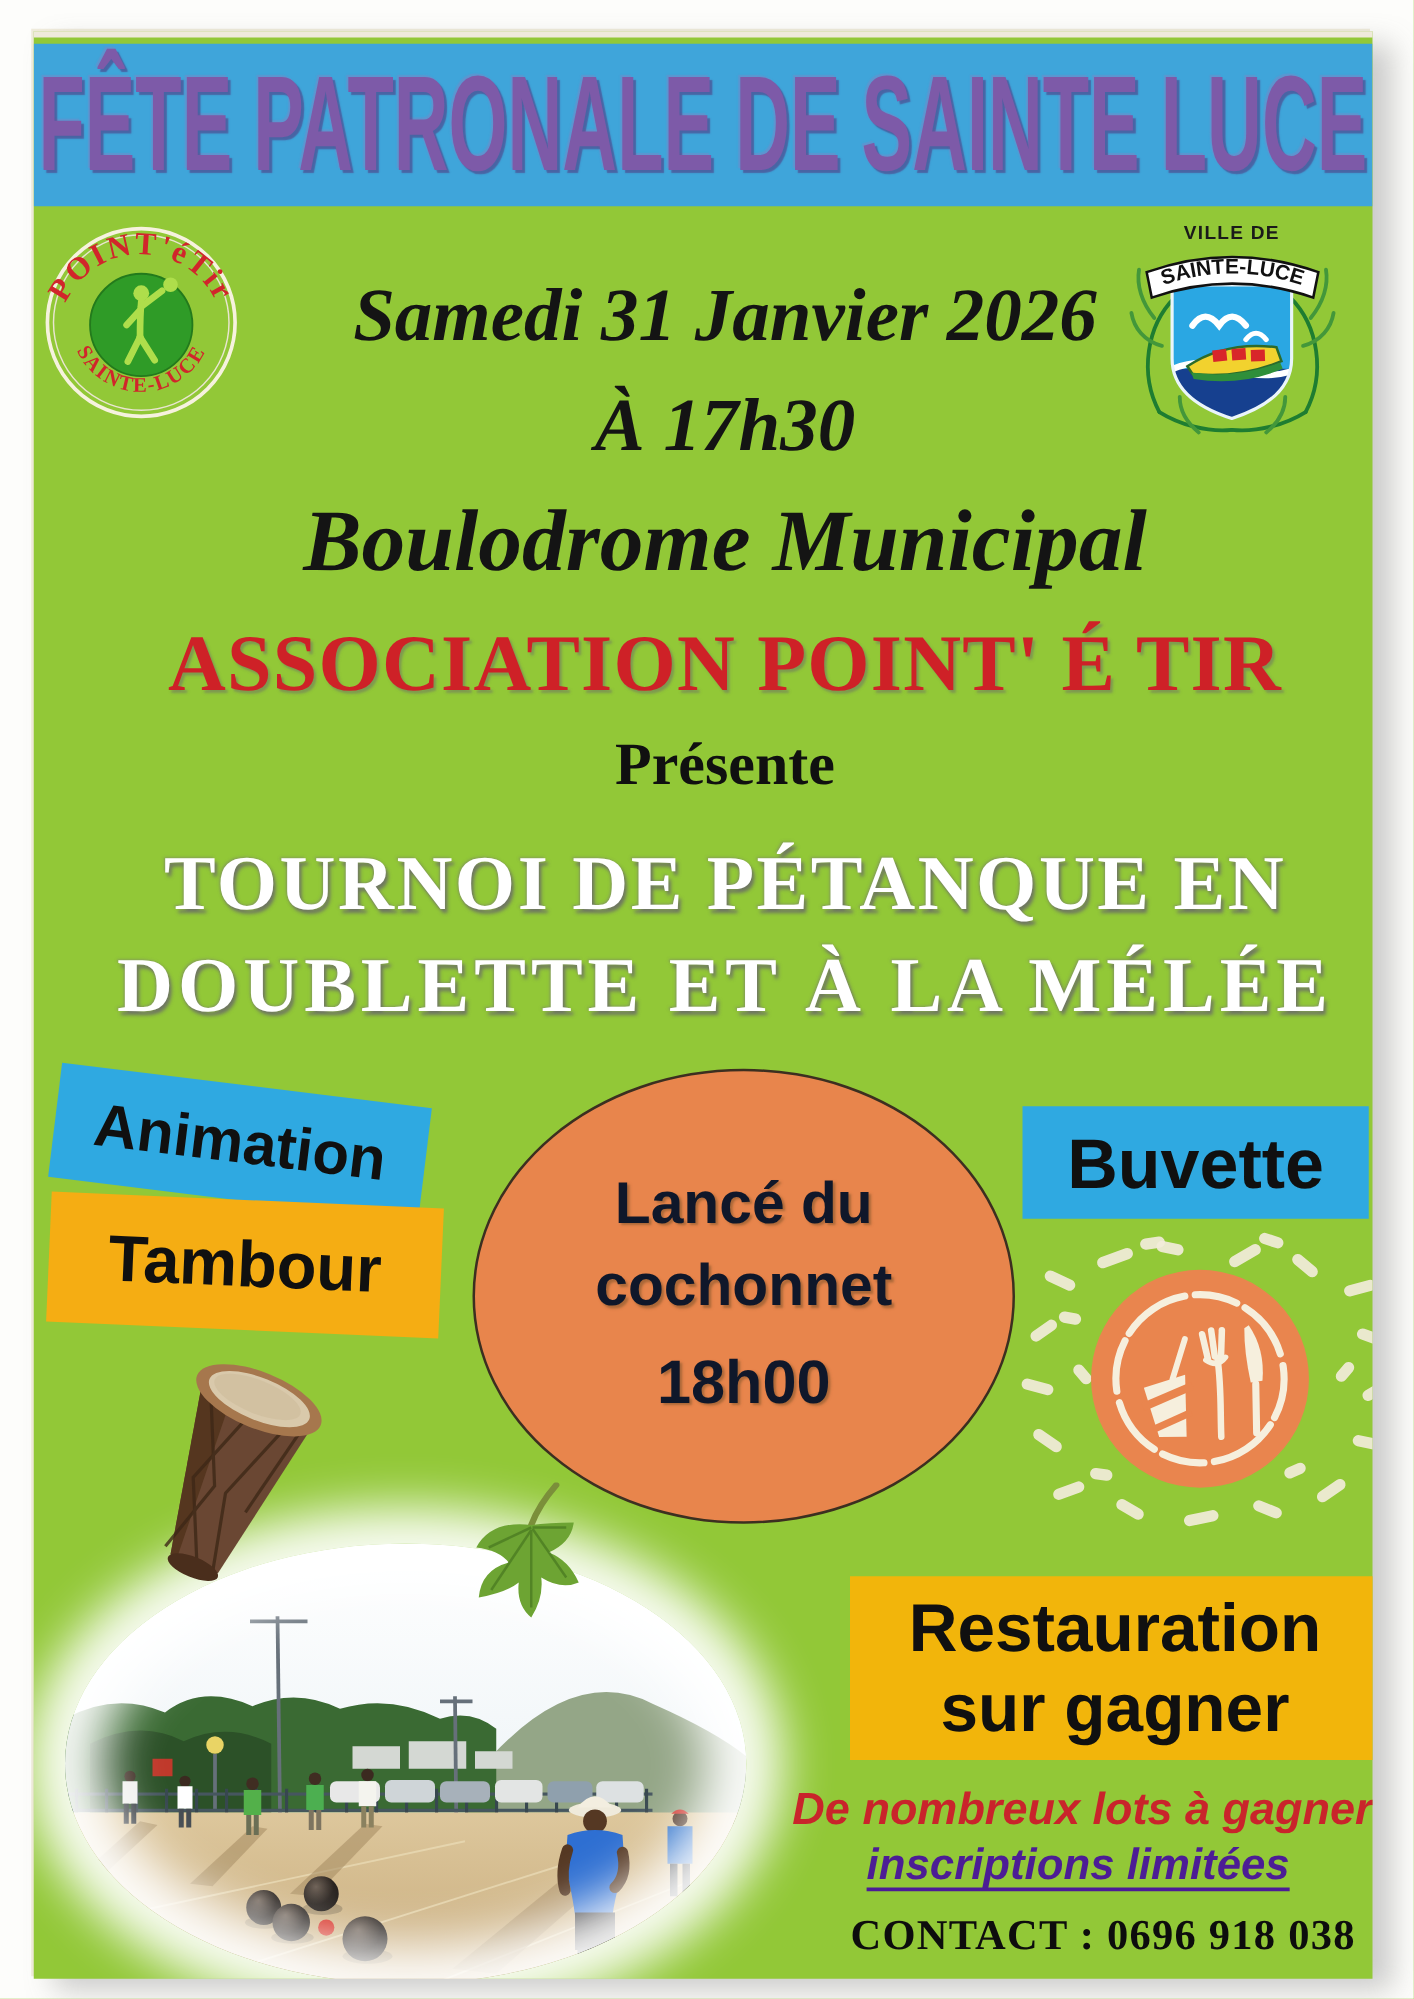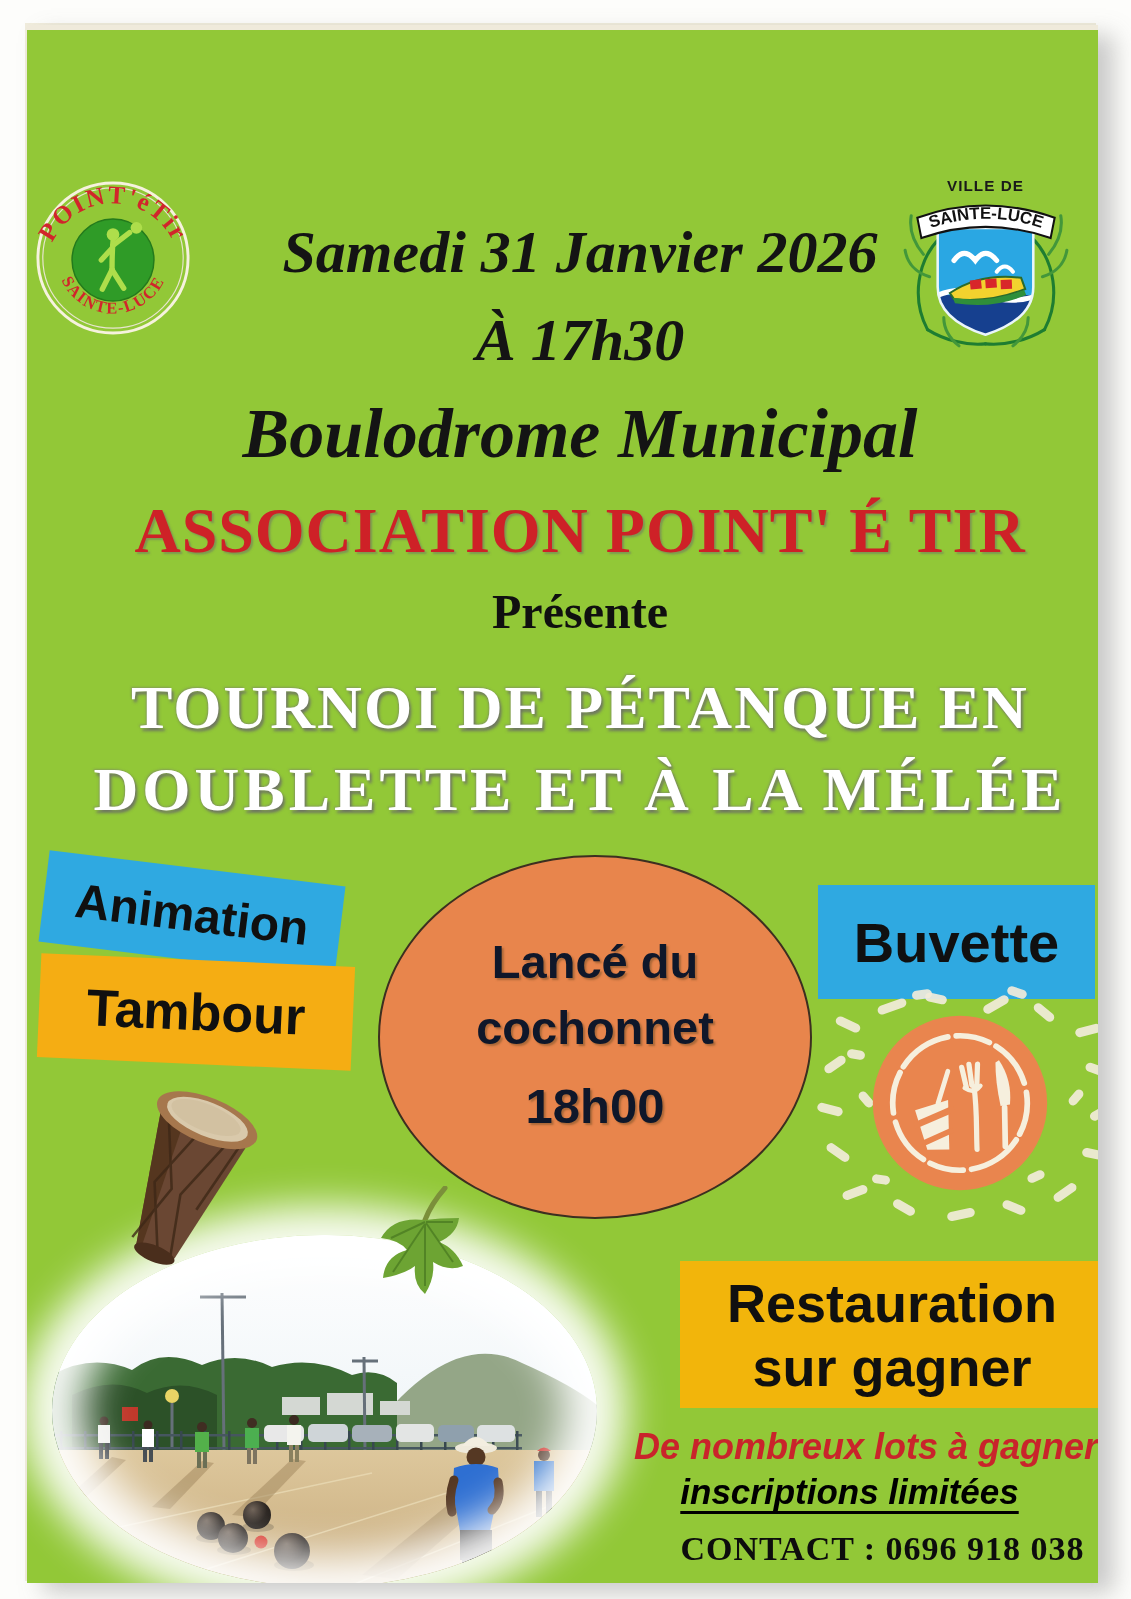--- a/index.html
+++ b/index.html
@@ -33,52 +33,55 @@
   .presente { top:554px; font-size:48px; font-family:"Liberation Serif", serif; font-weight:bold; color:#101010; }
   .tourn { font-family:"Liberation Serif", serif; font-weight:bold; color:#fff;
     text-shadow:2px 3px 3px rgba(105,105,105,.85), -1px -1px 2px rgba(120,120,120,.5); font-size:62px; letter-spacing:2px; }
   .title1 { top:642px; }
   .title2 { top:724px; letter-spacing:4px; }
 
   
   .boxlabel { display:flex; align-items:center; justify-content:center; color:#101010; font-weight:bold; }
   .animation { left:16px; top:838px; width:298px; height:92px; background:#2FA9E1; transform:rotate(7deg); font-size:48px; }
   .tambour { left:12px; top:930px; width:314px; height:104px; background:#F5AD13; transform:rotate(2.5deg); font-size:52px; }
-  .buvette { left:791px; top:855px; width:277px; height:114px; background:#2FA9E1; font-size:56px; }
+  .buvette { left:791px; top:855px; width:277px; height:90px; background:#2FA9E1; font-size:56px; }
   .resto { left:653px; top:1231px; width:424px; height:147px; background:#F2B50B; flex-direction:column; font-size:54px; line-height:64px; }
 
   .ellipse { left:351px; top:825px; width:434px; height:364px; background:#E8854C;
     border:2px solid #3c2f20; border-radius:50%; display:flex; flex-direction:column; align-items:center; padding-top:72px; }
   .ellipse div { color:#0f172a; font-weight:bold; font-size:47px; line-height:66px;
     text-shadow:2px 2px 2px rgba(120,80,40,.55); }
   .ellipse .cochonnet-time { margin-top:12px; font-size:49px; }
 
   
   .lots { left:600px; top:1396px; width:471px; text-align:right; font-size:36px; font-weight:bold; font-style:italic; color:#C9242B; }
-  .inscriptions { left:587px; top:1442px; width:471px; text-align:center; font-size:35px; font-weight:bold; font-style:italic;
-    color:#000000; text-decoration:underline; text-decoration-thickness:3px; text-underline-offset:7px; }
+  .inscriptions { left:600px; top:1442px; width:471px; text-align:center; font-size:35px; font-weight:bold; font-style:italic;
+    color:#4c1d95; text-decoration:underline; text-decoration-thickness:3px; text-underline-offset:7px; }
   .contact { left:640px; top:1500px; width:431px; text-align:center; font-size:34px; font-weight:bold;
     font-family:"Liberation Serif", serif; color:#0d0d0d; letter-spacing:1px; }
 
   
   .photo-wrap { left:25px; top:1205px; width:545px; height:352px; border-radius:50%;
     box-shadow:0 0 38px 30px rgba(255,255,255,.92); }
   .photo-inner { position:absolute; inset:0; border-radius:50%; overflow:hidden; }
   .photo-vignette { position:absolute; inset:0; border-radius:50%;
     box-shadow: inset 0 0 40px 32px rgba(255,255,255,.95); }
 
   .confetti-layer { left:790px; top:960px; width:290px; height:240px; }
   .dash { position:absolute; height:9px; border-radius:5px; background:#f2ecda; opacity:.92; }
 </style>
 </head>
 <body>
 
 <div class="page">
 <div class="poster">
 
+  <div class="abs banner">
+    <span class="banner-title">FÊTE PATRONALE DE SAINTE LUCE</span>
+  </div>
 
   <svg class="abs" style="left:8px; top:148px;" width="156" height="160" viewBox="0 0 160 160">
     <defs>
       <path id="arcTop" d="M 12,92 A 68,68 0 0 1 148,92" fill="none"></path>
       <path id="arcBot" d="M 24,94 A 58,58 0 0 0 136,94" fill="none"></path>
     </defs>
     <circle cx="80" cy="80" r="77" fill="#92C837" stroke="#f6f2de" stroke-width="3"></circle>
     <circle cx="80" cy="80" r="72" fill="none" stroke="#e9e5d0" stroke-width="1.2"></circle>
     <circle cx="80" cy="82" r="42" fill="#2f9b27" stroke="#237a1c" stroke-width="1.5"></circle>
     <g stroke="#aede4b" stroke-width="5.5" stroke-linecap="round" fill="none">

